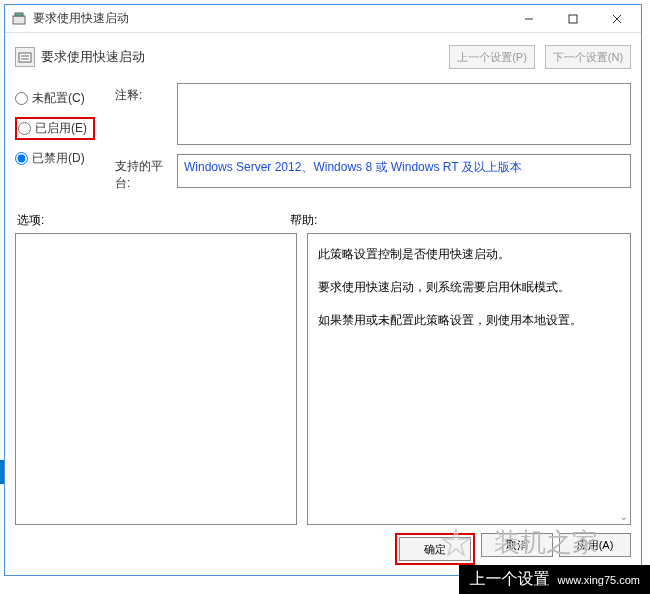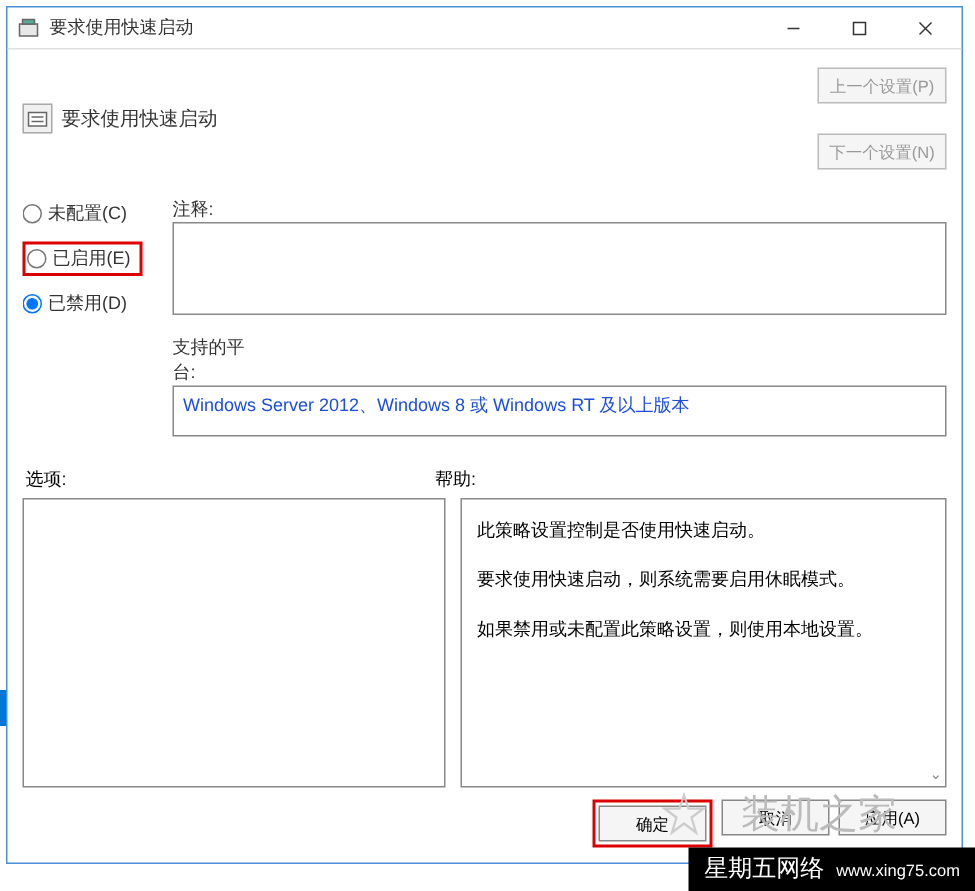--- a/index.html
+++ b/index.html
@@ -11,32 +11,32 @@
 .titlebar .icon { width: 16px; height: 16px; margin-right: 6px; display: inline-flex; align-items: center; justify-content: center; }
 .titlebar .title { flex: 1; font-size: 12px; color: #333; }
 .titlebar .controls { display: flex; }
 .titlebar .controls > div { width: 44px; height: 28px; display: flex; align-items: center; justify-content: center; color: #333; }
 
 .content { padding: 8px 10px 10px 10px; display: flex; flex-direction: column; height: calc(100% - 28px); }
 
 .header-row { display: flex; align-items: center; padding: 4px 0 10px 0; }
 .header-row .icon { width: 20px; height: 20px; margin-right: 6px; border: 1px solid #aaa; display: inline-flex; align-items: center; justify-content: center; background: #f0f0f0; }
 .header-row .hdr-title { font-size: 13px; color: #333; flex: 1; }
-.header-row .nav-btns { display: flex; gap: 20px; flex-direction: column; }
+.header-row .nav-btns { display: flex; gap: 10px; }
 .header-row .nav-btns button { width: 86px; height: 24px; border: 1px solid #bbb; background: #f5f5f5; color: #999; font-size: 11px; font-family: inherit; }
 
 .config-block { display: flex; margin-top: 4px; }
 .radios { width: 100px; padding-top: 2px; }
 .radio-row { display: flex; align-items: center; height: 26px; margin-bottom: 4px; }
 .radio-row input { margin-right: 4px; }
 .radio-row label { font-size: 12px; color: #333; }
 .radio-highlight { border: 2px solid #d00; padding: 1px 6px 1px 1px; display: inline-flex; align-items: center; }
 
 .fields { flex: 1; }
-.f-row { display: flex; margin-bottom: 6px; flex-direction: column; }
+.f-row { display: flex; margin-bottom: 6px; }
 .f-row .f-label { width: 62px; padding-top: 4px; color: #333; }
 .f-row .f-input { flex: 1; }
 .f-row textarea, .f-row .platform-box { width: 100%; border: 1px solid #888; font-family: inherit; font-size: 12px; padding: 4px 6px; resize: none; background: #fff; color: #1d4ed8; }
 .comment-box { height: 62px; }
 .platform-box { height: 34px; overflow: auto; }
 
 .lower-labels { display: flex; margin-top: 14px; margin-bottom: 4px; }
 .lower-labels .opt-lbl { width: 275px; padding-left: 2px; }
 .lower-labels .help-lbl { flex: 1; }
 
@@ -172,15 +172,15 @@
 <div class="blue-bar"></div>
 
 <div class="watermark">
   <svg width="30" height="30" viewBox="0 0 30 30">
       <polygon points="15,2 18,11 28,11 20,17 23,27 15,21 7,27 10,17 2,11 12,11" fill="none" stroke="#ccc" stroke-width="1.5"></polygon>
     </svg>
   <span>装机之家</span>
 </div>
 
 <div class="footer-brand">
-  <span>星期五网络</span>
+  <span>上一个设置</span>
   <span class="sub">www.xing75.com</span>
 </div>
 
 </body></html>

